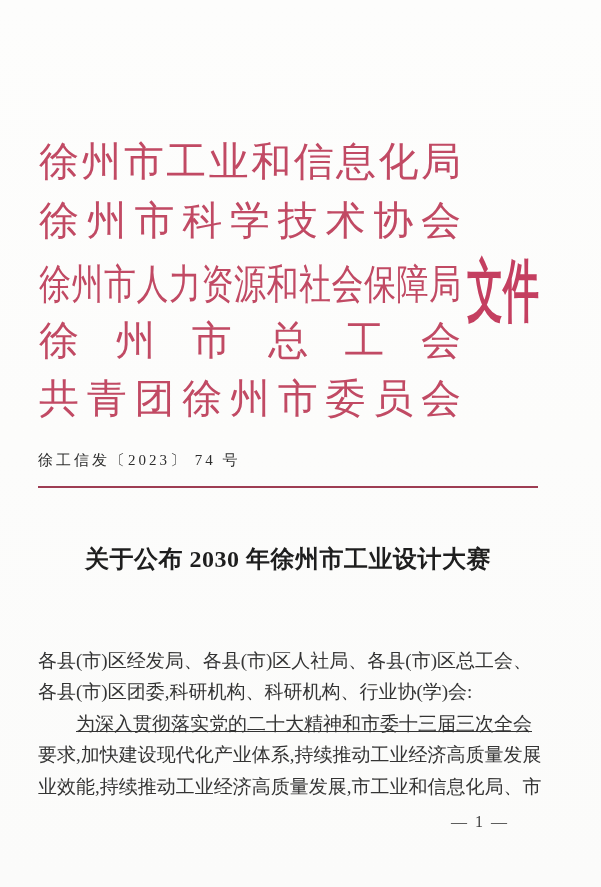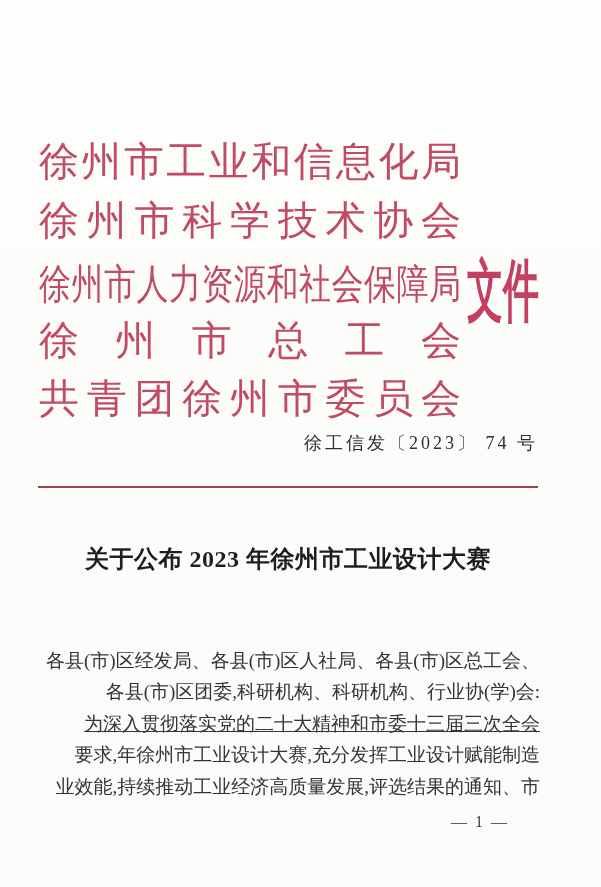--- a/index.html
+++ b/index.html
@@ -26,22 +26,22 @@
   .issuer-5 { top:379px; font-size:40px; }
 
   .doc-type {
     position:absolute; left:467px; top:257px;
     font-size:62px; line-height:1; font-weight:700;
     color:#c43f60; white-space:nowrap;
     transform:scale(0.58,1.1); transform-origin:top left;
   }
 
   .doc-number {
-    position:absolute; left:38px; top:431px; width:500px;
-    text-align:right; font-size:18px; letter-spacing:3px;
+    position:absolute; left:38px; top:451px; width:500px;
+    text-align:left; font-size:15px; letter-spacing:3px;
     color:#2e2e2e; white-space:nowrap;
   }
 
   .red-divider {
     position:absolute; left:38px; top:486px;
     width:500px; height:2px; background:#9e3d53;
   }
 
   
   .doc-title {
@@ -49,21 +49,21 @@
     text-align:center; font-size:24px; font-weight:700;
     color:#1e1e1e; line-height:43px; letter-spacing:0.5px;
   }
   .doc-title div { white-space:nowrap; }
 
   
   .body-text {
     position:absolute; left:38px; top:645px; width:502px;
     font-size:19px; line-height:31.4px; color:#343434;
   }
-  .body-line { white-space:nowrap;text-align:right; }
+  .body-line { white-space:nowrap; }
   .indent-first { text-indent:2em;text-decoration:underline; }
 
   .page-number {
     position:absolute; left:438px; top:813px; width:84px;
     text-align:center; font-size:16px; letter-spacing:2px;
     color:#3f3f3f; white-space:nowrap;
   }
 </style>
 </head>
 <body>
@@ -129,26 +129,26 @@
         <span>会</span>
       </div>
     <div class="doc-type">文件</div>
   </div>
 
   <div class="doc-number">徐工信发〔2023〕 74 号</div>
 
   <div class="red-divider"></div>
 
   <div class="doc-title">
-    <div>关于公布 2023 年徐州市工业设计大赛</div>
+    <div>关于公布 2030 年徐州市工业设计大赛</div>
   </div>
 
   <div class="body-text">
     <div class="body-line">各县(市)区经发局、各县(市)区人社局、各县(市)区总工会、</div>
     <div class="body-line">各县(市)区团委,科研机构、科研机构、行业协(学)会:</div>
     <div class="body-line indent-first">为深入贯彻落实党的二十大精神和市委十三届三次全会</div>
-    <div class="body-line">要求,年徐州市工业设计大赛,充分发挥工业设计赋能制造</div>
-    <div class="body-line">业效能,持续推动工业经济高质量发展,评选结果的通知、市</div>
+    <div class="body-line">要求,加快建设现代化产业体系,持续推动工业经济高质量发展</div>
+    <div class="body-line">业效能,持续推动工业经济高质量发展,市工业和信息化局、市</div>
   </div>
 
   <div class="page-number">— 1 —</div>
 
 </div>
 
 </body></html>

